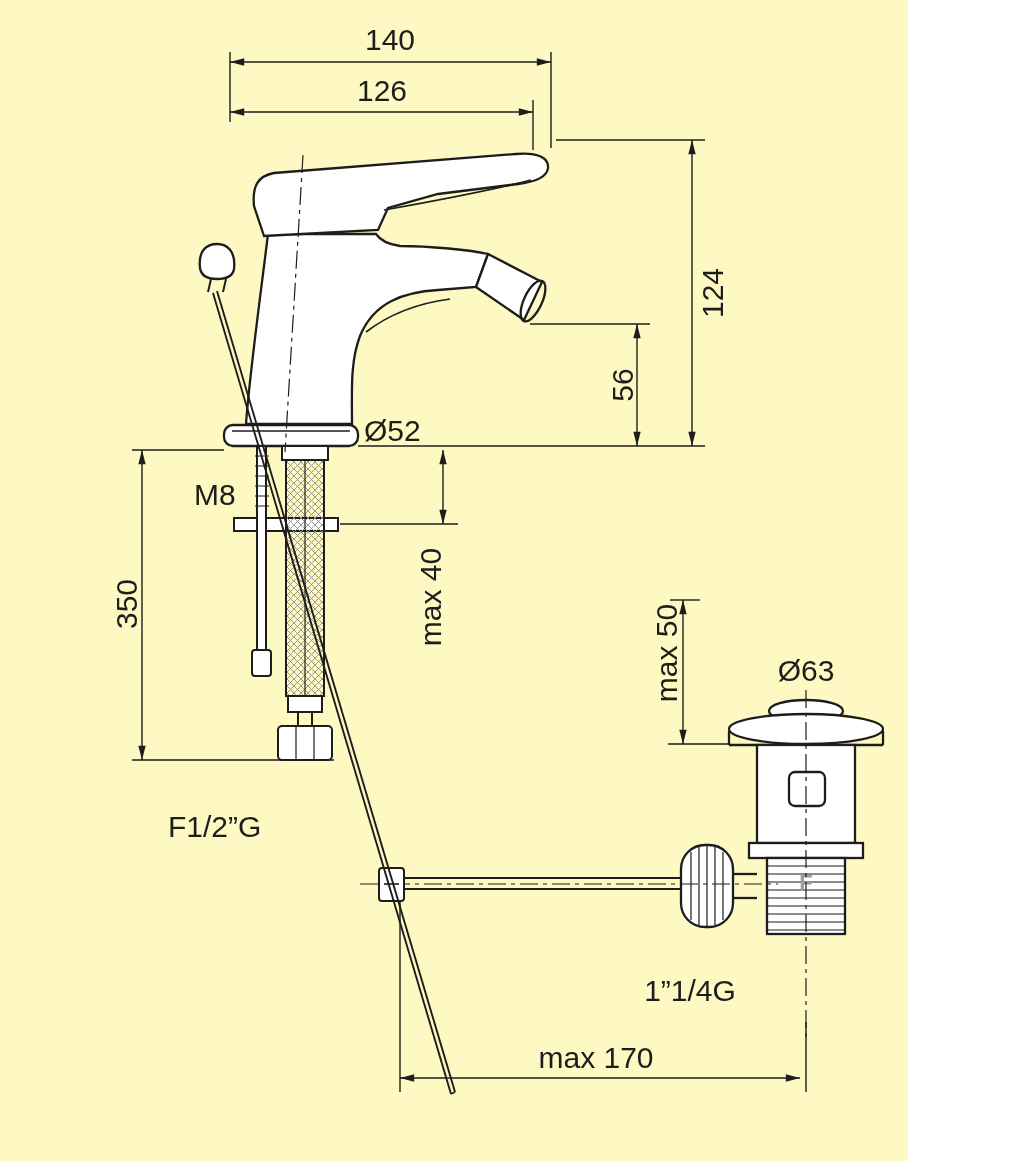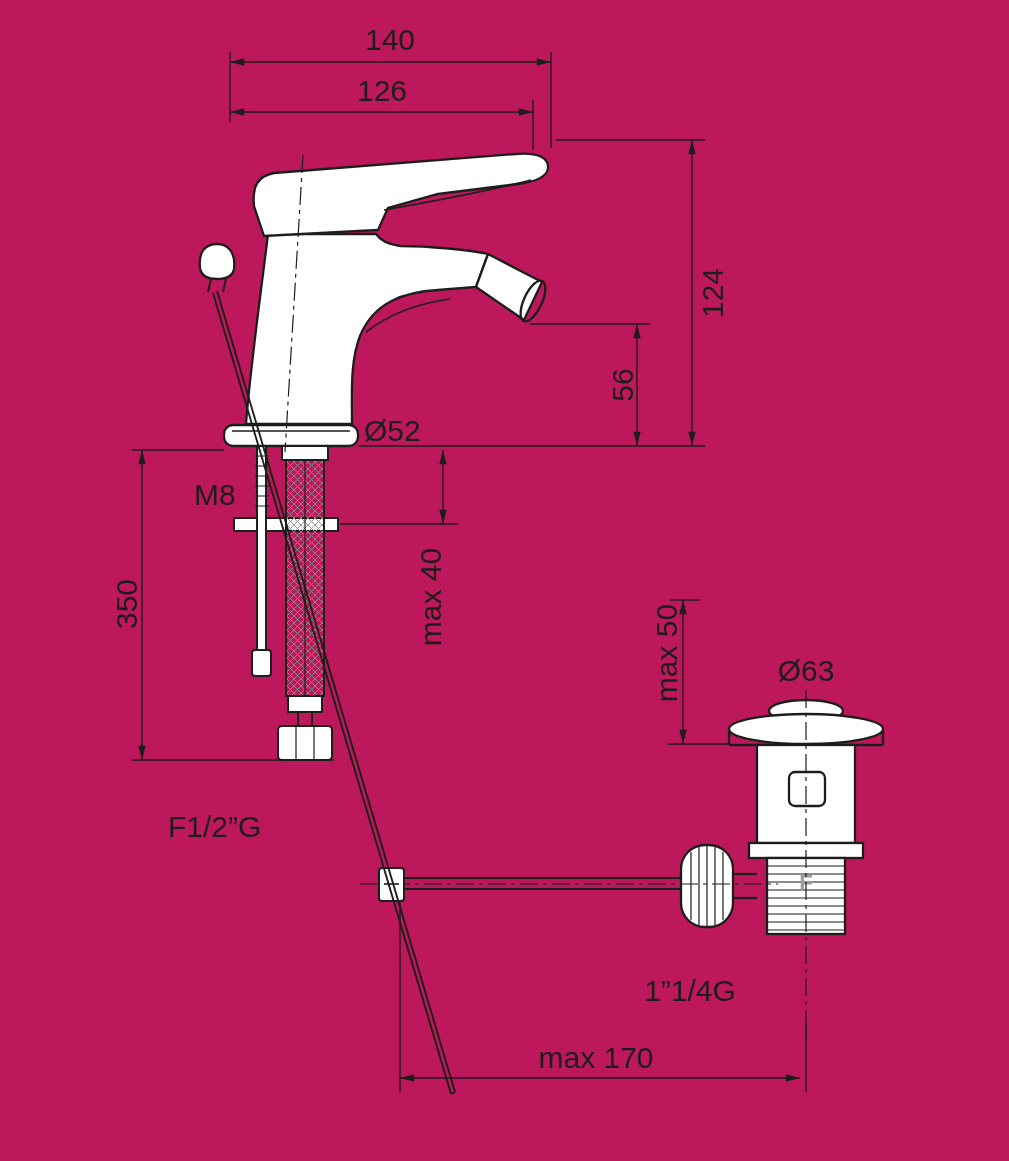--- a/index.html
+++ b/index.html
@@ -3,23 +3,23 @@
 <meta charset="utf-8">
 <style>
   html, body {
     margin: 0;
     padding: 0;
     background: #ffffff;
     font-family: "Liberation Sans", sans-serif;
   }
   .canvas {
     position: relative;
-    width: 1009px;
+    width: 908px;
     height: 1161px;
-    background: #be185d;
+    background: #fef9c3;
     overflow: hidden;
   }
   svg text {
     font-family: "Liberation Sans", sans-serif;
     font-size: 30px;
     fill: #1d1d1b;
   }
   svg text.mark {
     font-size: 22px;
     font-weight: bold;

